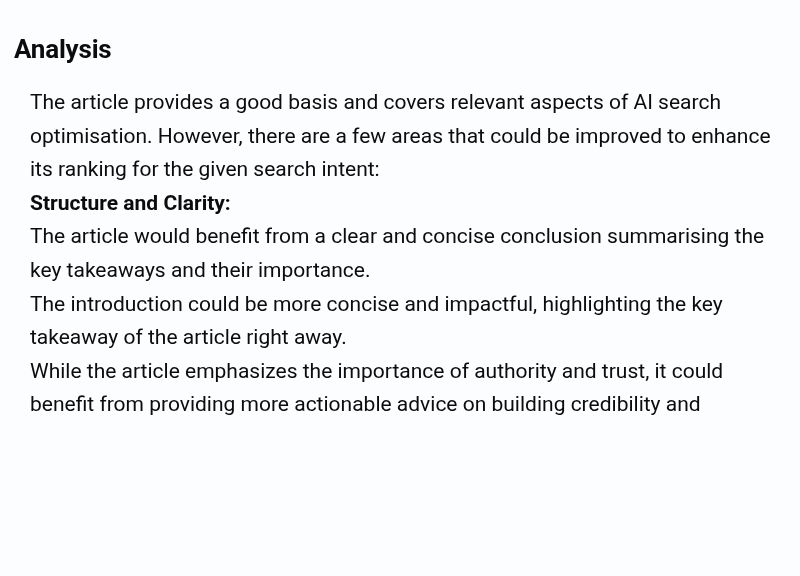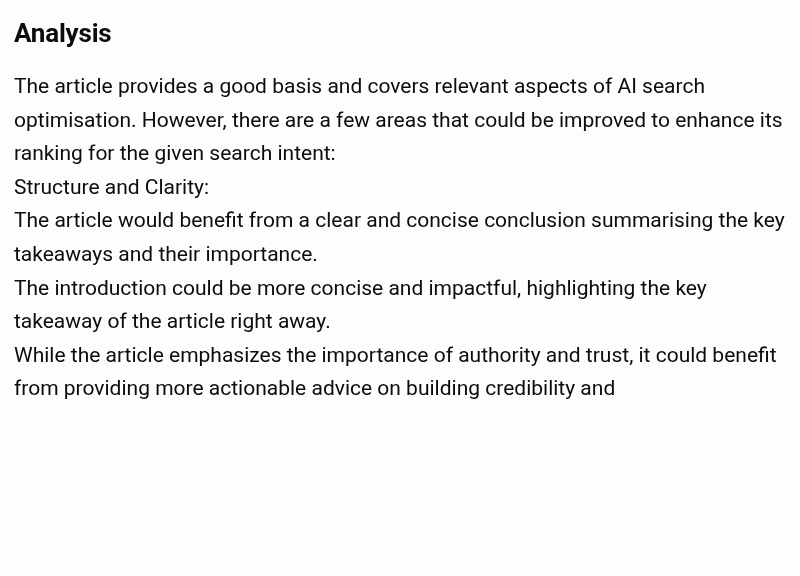--- a/index.html
+++ b/index.html
@@ -15,35 +15,35 @@
   .page {
     box-sizing: border-box;
     padding: 14px 14px 0 14px;
     width: 800px;
     height: 576px;
     overflow: hidden;
   }
   .heading {
     font-size: 26px;
     font-weight: 700;
-    margin: 4px 0 22px 0;
+    margin: 20px 0 22px 0;
     letter-spacing: -0.2px;
   }
   .body {
     font-size: 21px;
     line-height: 1.6;
   }
   .body p {
-    margin: 0 0 0 0;
+    margin: 0 0 0 16px;
   }
   .intro {
     margin-bottom: 4px;
   }
   .subhead {
-    font-weight: 400;
+    font-weight: 700;
   }
 </style>
 </head>
 <body>
 
 <div class="page">
   <div class="heading">Analysis</div>
 
   <div class="body">
     <p class="intro">The article provides a good basis and covers relevant aspects of AI search optimisation. However, there are a few areas that could be improved to enhance its ranking for the given search intent:</p>

